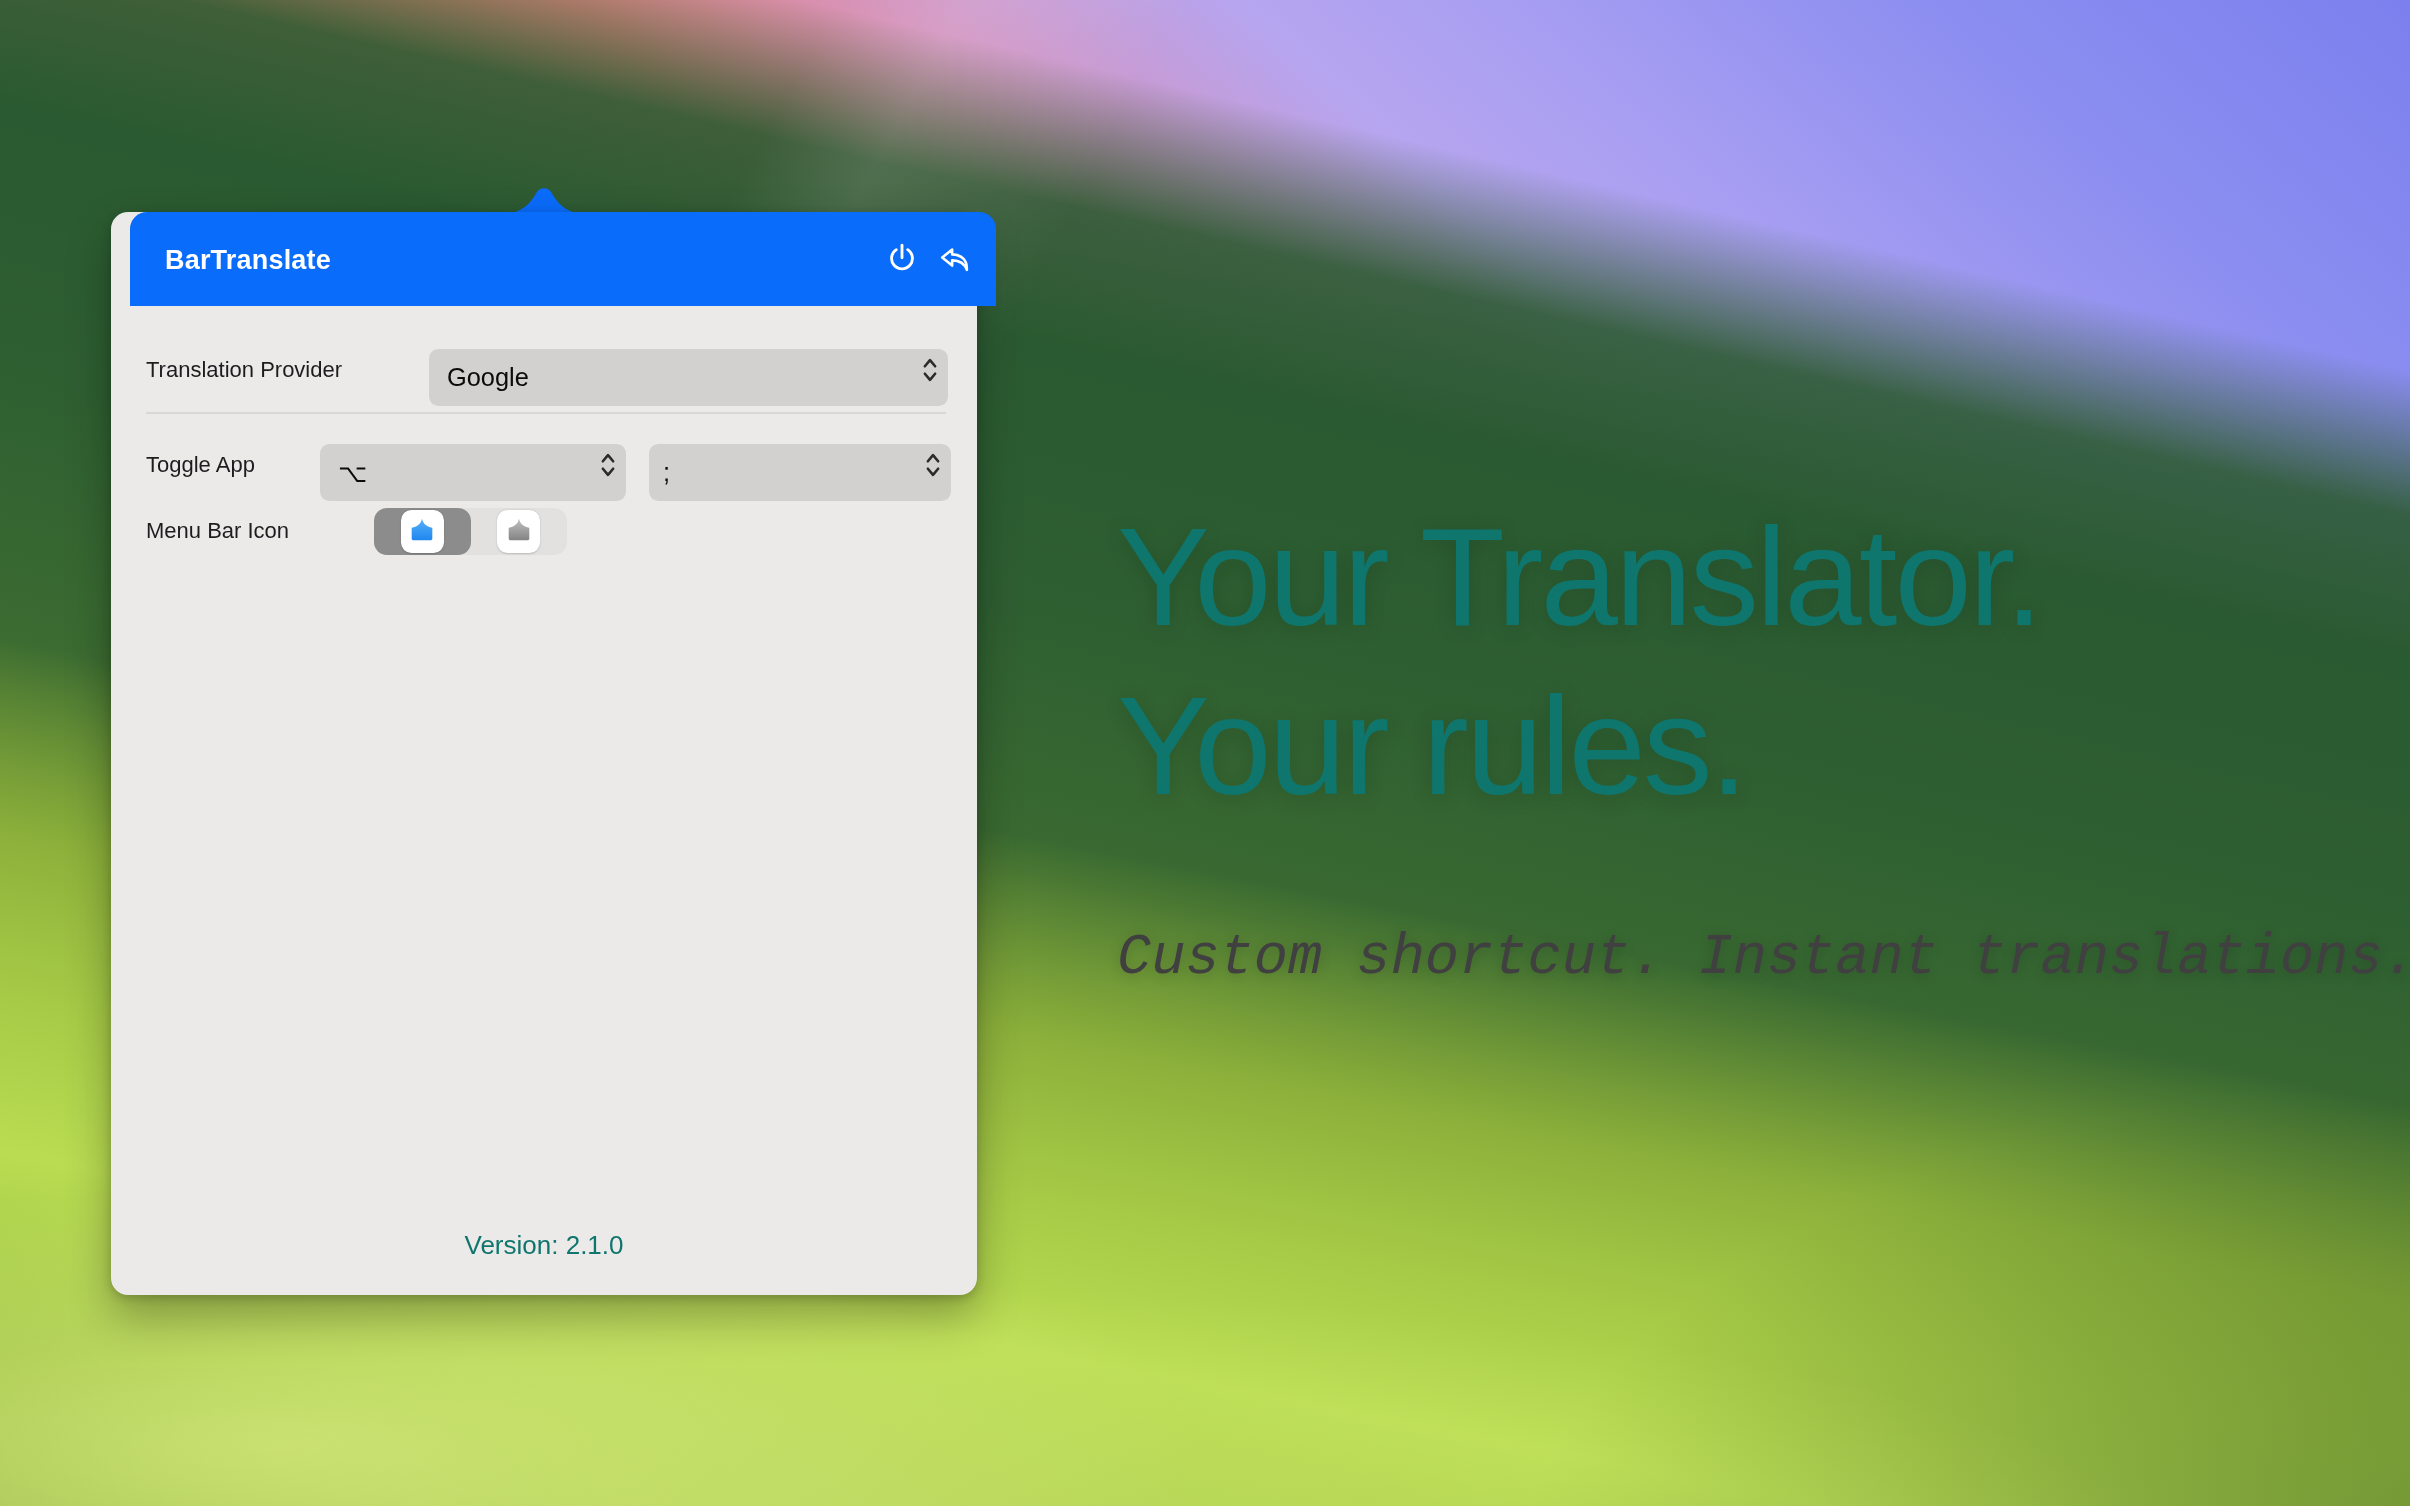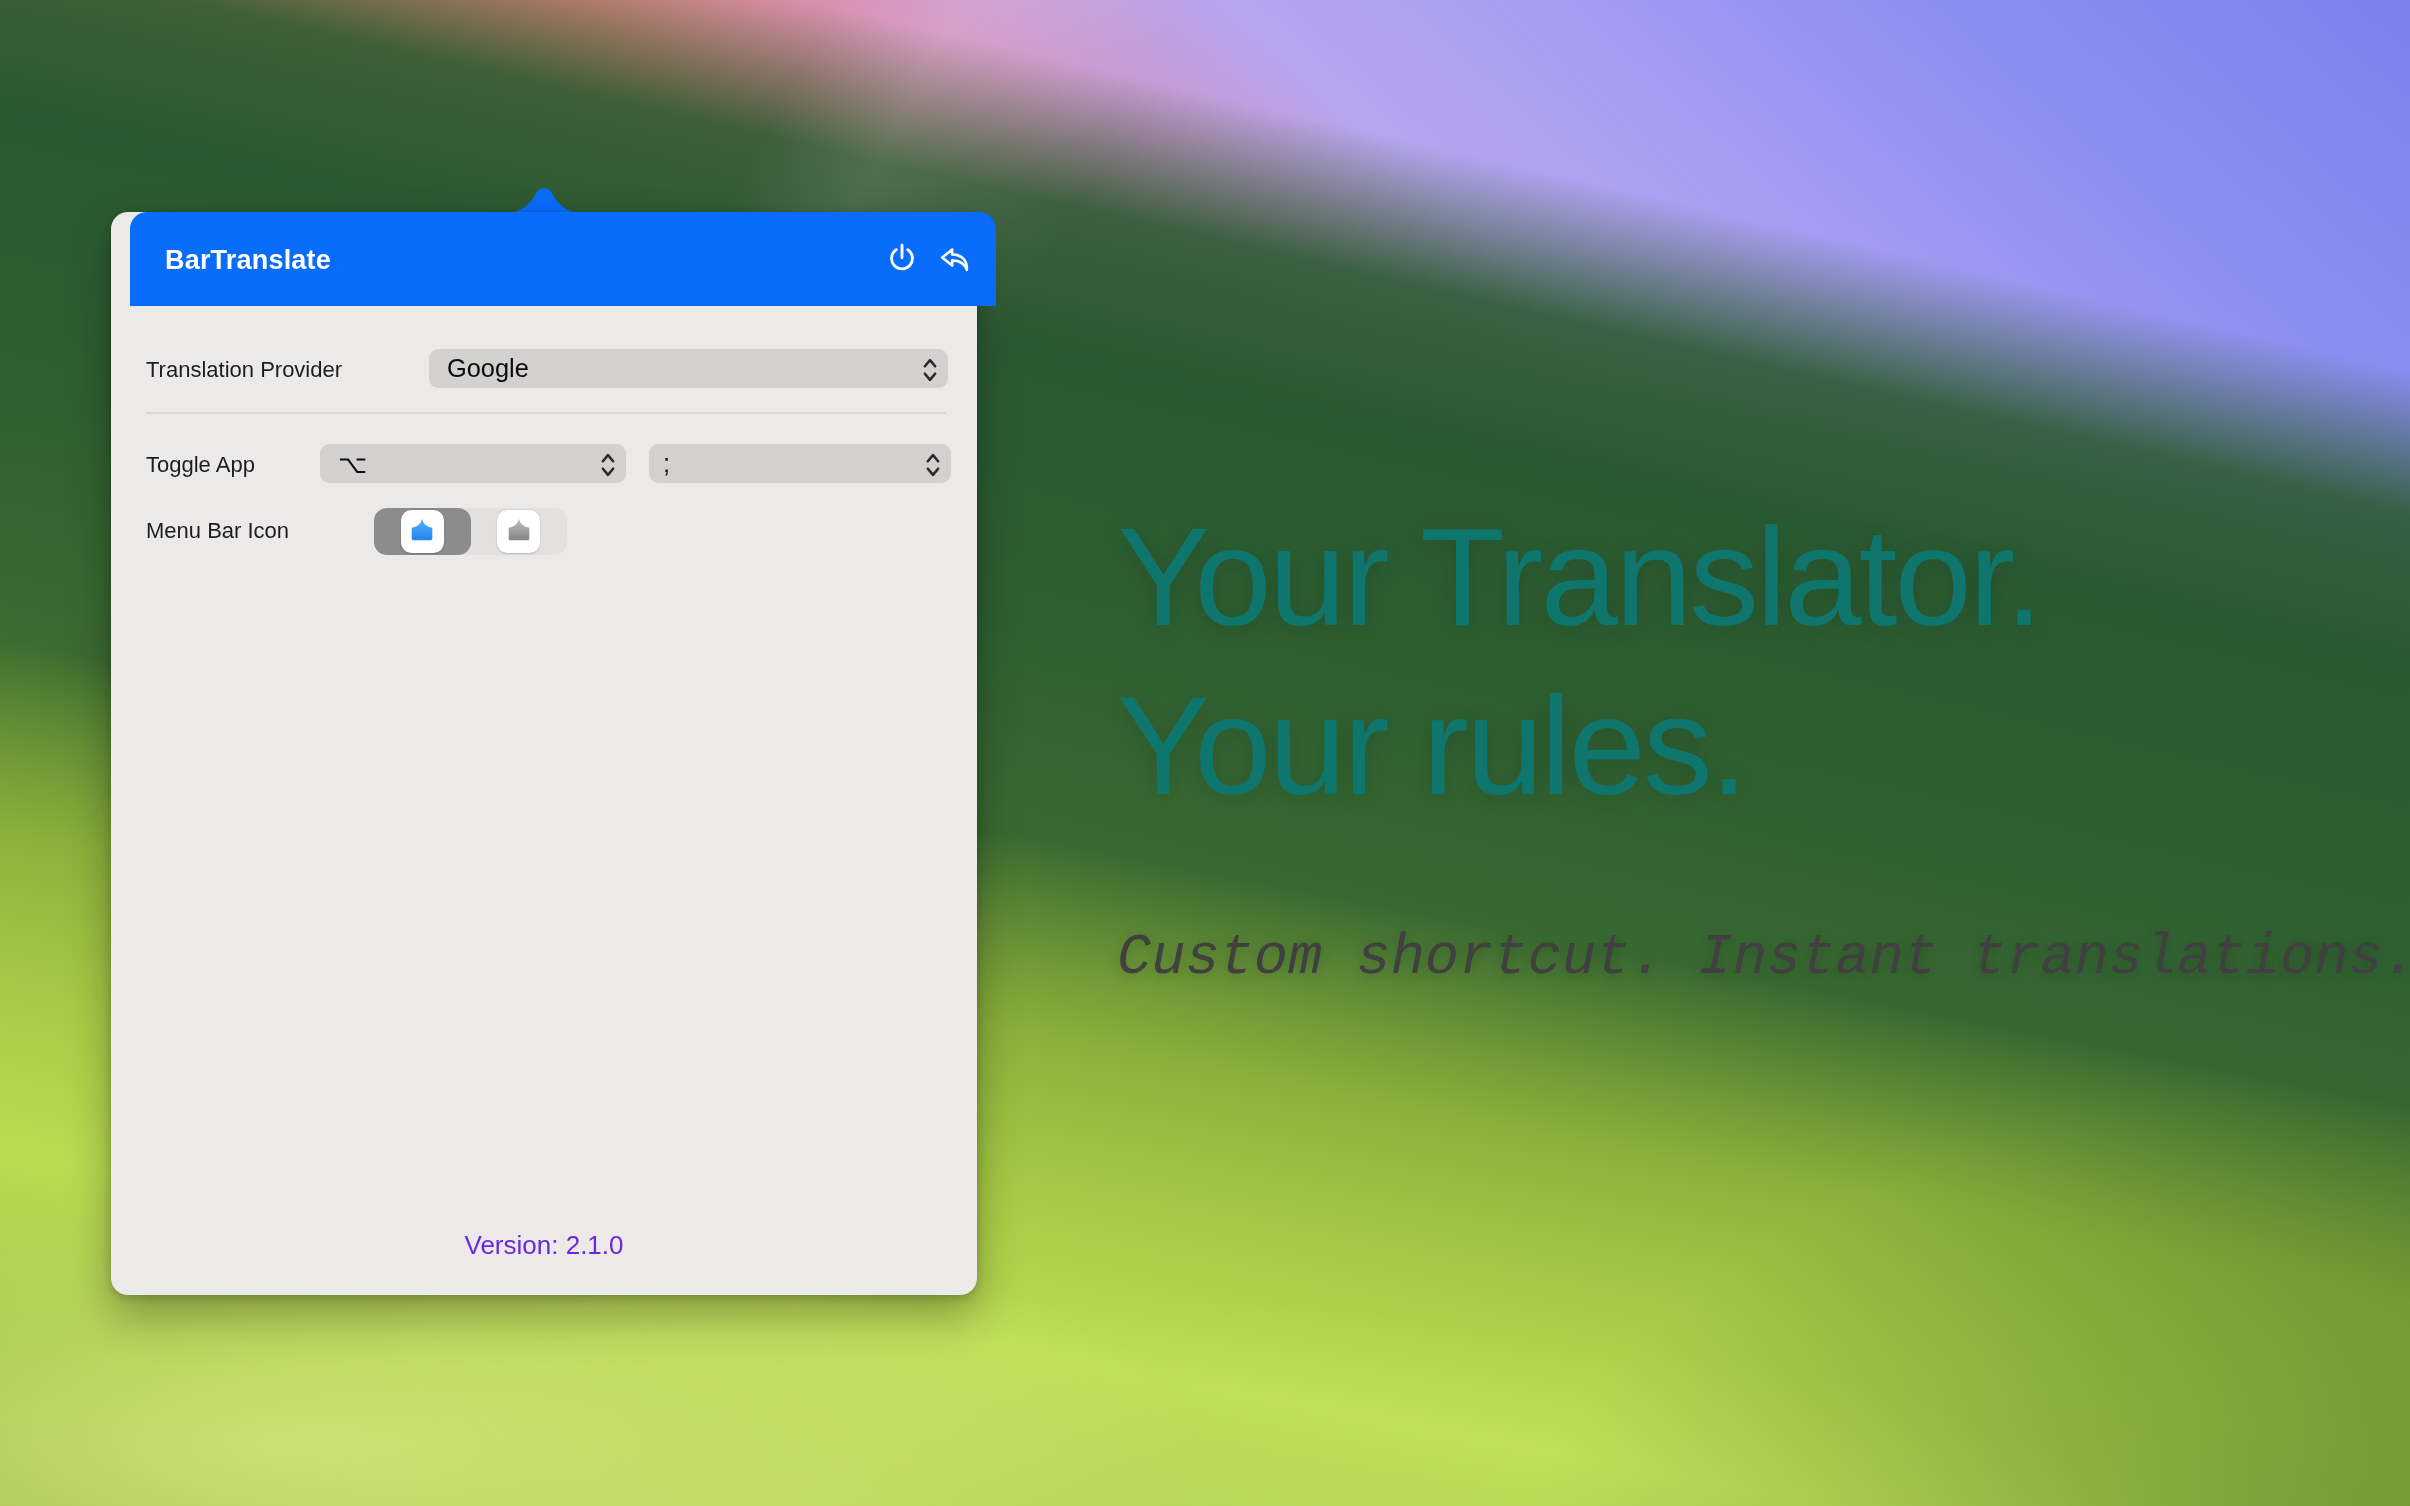--- a/index.html
+++ b/index.html
@@ -62,21 +62,21 @@
     display:flex; align-items:center; gap:11.3px;
   }
   .icon-btn{
     width:41px; height:41px; border:none; background:transparent; cursor:pointer;
     display:flex; align-items:center; justify-content:center; padding:0;
   }
 
   .row-label{ position:absolute; left:35px; color:#1d1d1f; font-size:22px; line-height:41px; }
 
   .select{
-    position:absolute; height:39px; background:#d2d1d0; border-radius:9.4px;
+    position:absolute; height:57px; background:#d2d1d0; border-radius:9.4px;
     display:flex; align-items:center; padding-left:18px;
     font-size:25.4px; color:#0b0b0b; cursor:default;
   }
   .select .chev{ position:absolute; right:8.5px; top:6.6px; }
 
   .divider{ position:absolute; left:35px; width:800px; height:1.9px; background:#d9d8d5; }
 
   .segmented{
     position:absolute; left:263px; top:296px; width:193px; height:47px;
     background:#e2e1e0; border-radius:13px; display:flex;
@@ -84,21 +84,21 @@
   .segment{ flex:1; display:flex; align-items:center; justify-content:center; border-radius:13px; cursor:pointer; }
   .segment.selected{ background:#8d8c8c; }
   .tile{
     width:43px; height:43px; background:#ffffff; border-radius:10.4px;
     display:flex; align-items:center; justify-content:center;
     box-shadow:0 0.9px 1.9px rgba(0,0,0,0.18);
   }
 
   .version{
     position:absolute; left:0; top:1014px; width:866px; height:38px;
-    text-align:center; font-size:26px; line-height:38px; color:#6d28d9;
+    text-align:center; font-size:26px; line-height:38px; color:#0f766e;
   }
 </style>
 </head>
 <body>
 
 <div class="wallpaper"></div>
 
 <div class="hero-headline">
   <div>Your Translator.</div>
   <div>Your rules.</div>

